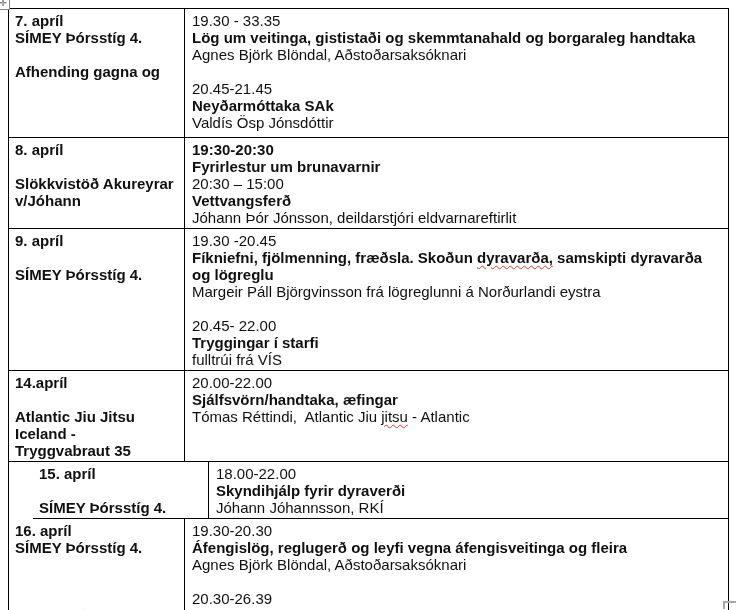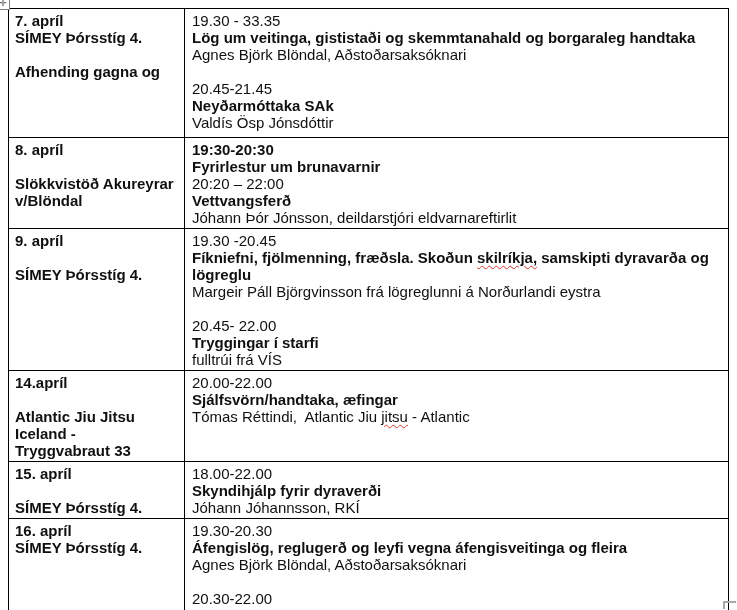--- a/index.html
+++ b/index.html
@@ -45,21 +45,21 @@
     text-decoration-style: wavy;
     text-decoration-color: #d83b2f;
     text-decoration-thickness: 1px;
     text-underline-offset: 2px;
   }
   
   .rh1 { min-height: 128px; }
   .rh2 { min-height: 90px; }
   .rh3 { min-height: 123px; }
   .rh4 { min-height: 74px; }
-  .rh5 { min-height: 51px; }
+  .rh5 { min-height: 51px; margin-left: 24px; }
   .rh6 { min-height: 120px; }
   
   .move-handle {
     position: absolute;
     left: -4px; top: -4px;
     width: 14px; height: 14px;
     border: 1px solid #808080;
     background: #fff;
     box-sizing: border-box;
     display: flex; align-items: center; justify-content: center;
@@ -102,54 +102,54 @@
       <div class="ln b">Neyðarmóttaka SAk</div>
       <div class="ln">Valdís Ösp Jónsdóttir</div>
     </div>
   </div>
 
   <div class="t-row rh2">
     <div class="cell-left">
       <div class="ln b">8. apríl</div>
       <div class="ln"></div>
       <div class="ln b">Slökkvistöð Akureyrar</div>
-      <div class="ln b">v/Blöndal</div>
+      <div class="ln b">v/Jóhann</div>
     </div>
     <div class="cell-right">
       <div class="ln bi">19:30-20:30</div>
       <div class="ln bi">Fyrirlestur um brunavarnir</div>
-      <div class="ln">20:20 – 22:00</div>
+      <div class="ln">20:30 – 15:00</div>
       <div class="ln b">Vettvangsferð</div>
       <div class="ln">Jóhann Þór Jónsson, deildarstjóri eldvarnareftirlit</div>
     </div>
   </div>
 
   <div class="t-row rh3">
     <div class="cell-left">
       <div class="ln b">9. apríl</div>
       <div class="ln"></div>
       <div class="ln b">SÍMEY Þórsstíg 4.</div>
     </div>
     <div class="cell-right">
       <div class="ln">19.30 -20.45</div>
-      <div class="ln bi"><span>Fíkniefni, fjölmenning, fræðsla. Skoðun </span><span class="sq">skilríkja,</span><span> samskipti dyravarða og lögreglu</span></div>
+      <div class="ln bi"><span>Fíkniefni, fjölmenning, fræðsla. Skoðun </span><span class="sq">dyravarða,</span><span> samskipti dyravarða og lögreglu</span></div>
       <div class="ln">Margeir Páll Björgvinsson frá lögreglunni á Norðurlandi eystra</div>
       <div class="ln"></div>
       <div class="ln">20.45- 22.00</div>
       <div class="ln bi">Tryggingar í starfi</div>
       <div class="ln">fulltrúi frá VÍS</div>
     </div>
   </div>
 
   <div class="t-row rh4">
     <div class="cell-left">
       <div class="ln b">14.apríl</div>
       <div class="ln"></div>
       <div class="ln b">Atlantic Jiu Jitsu Iceland -</div>
-      <div class="ln b">Tryggvabraut 33</div>
+      <div class="ln b">Tryggvabraut 35</div>
     </div>
     <div class="cell-right">
       <div class="ln">20.00-22.00</div>
       <div class="ln bi">Sjálfsvörn/handtaka, æfingar</div>
       <div class="ln"><span>Tómas Réttindi,  Atlantic Jiu </span><span class="sq">jitsu</span><span> - Atlantic</span></div>
     </div>
   </div>
 
   <div class="t-row rh5">
     <div class="cell-left">
@@ -172,21 +172,21 @@
       <div class="ln"></div>
       <div class="ln"></div>
       <div class="ln b">Námskeiðslok og</div>
 
     </div>
     <div class="cell-right">
       <div class="ln">19.30-20.30</div>
       <div class="ln bi">Áfengislög, reglugerð og leyfi vegna áfengisveitinga og fleira</div>
       <div class="ln">Agnes Björk Blöndal, Aðstoðarsaksóknari</div>
       <div class="ln"></div>
-      <div class="ln">20.30-22.00</div>
+      <div class="ln">20.30-26.39</div>
       <div class="ln bi">Réttindi og skyldur</div>
 
     </div>
   </div>
 
 </div>
 
 <div class="resize-handle"></div>
 
 </body></html>

